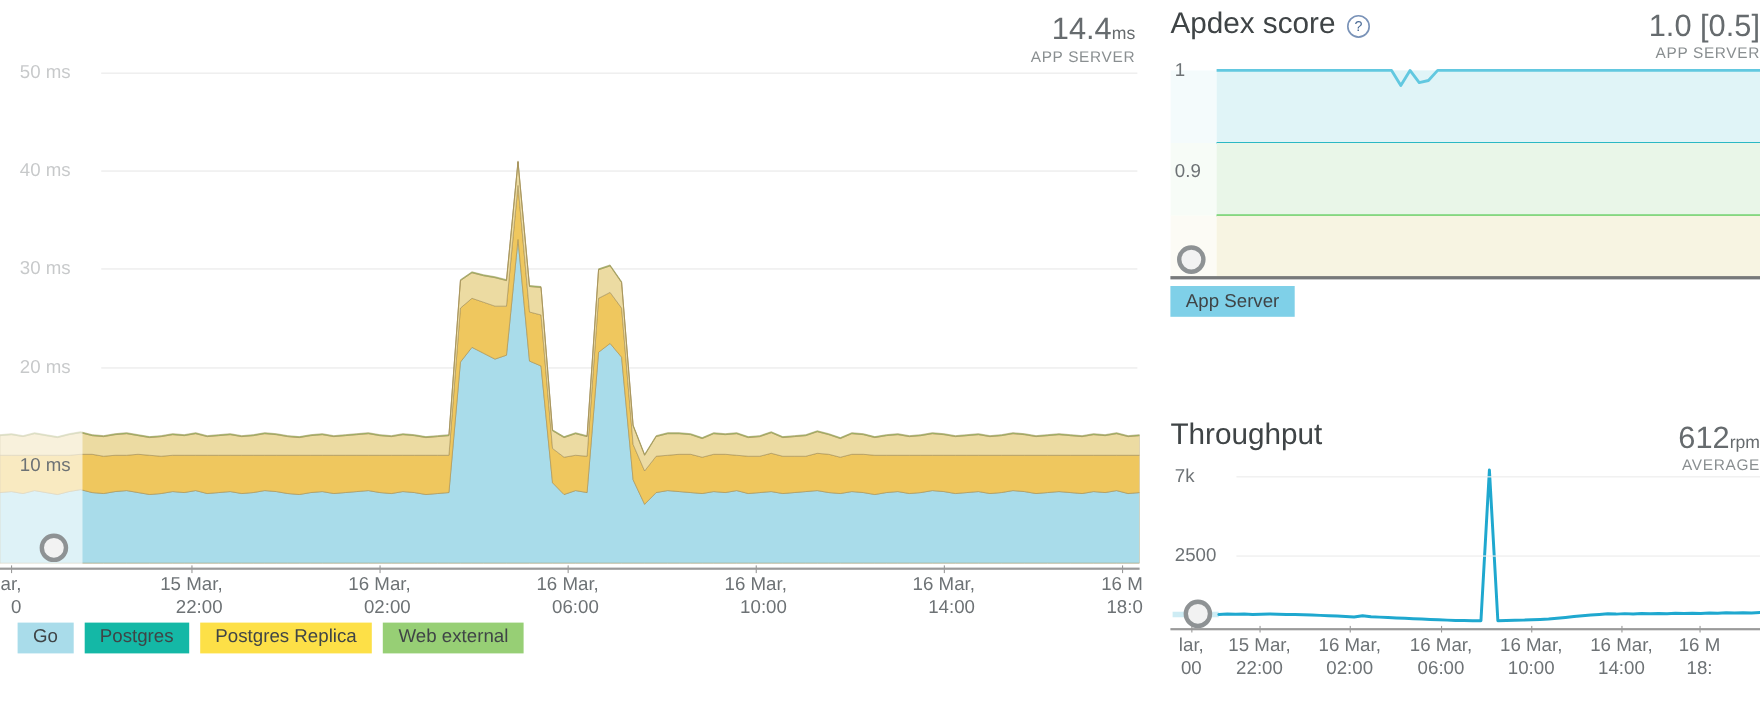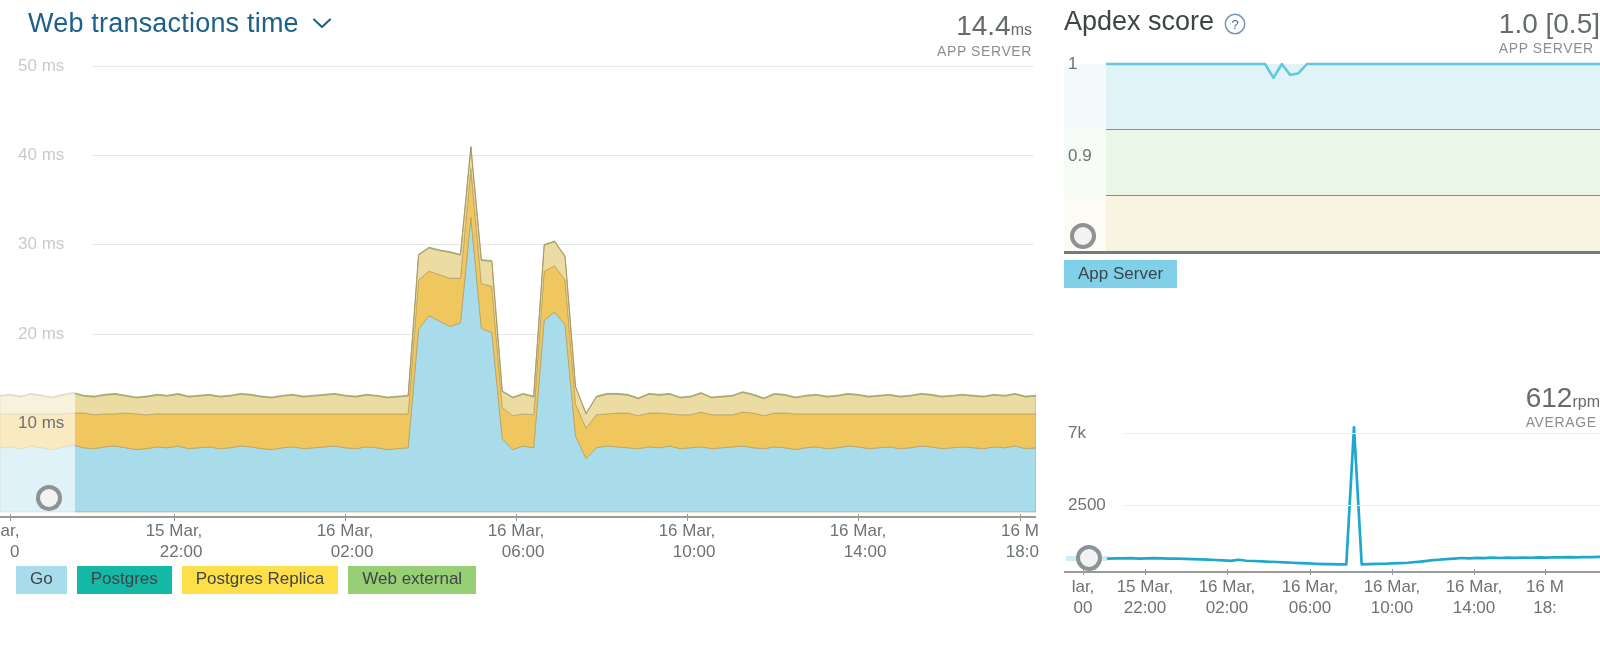--- a/index.html
+++ b/index.html
@@ -64,21 +64,21 @@
     font-size: 17px; color: #3f4446; padding: 4px 14px 5px; line-height: 1.1;
     white-space: nowrap;
   }
 
   
   #right-panel { position: absolute; left: 1056px; top: 0; width: 544px; height: 567px; }
 
   .r-head { position: relative; height: 46px; }
   .r-title { position: absolute; left: 8px; top: 6px; font-size: 27px; color: #3f4446; font-weight: 400; }
   .help-icon { position: absolute; top: 13px; width: 22px; height: 22px; }
-  .r-metric { position: absolute; right: 0px; top: 8px; text-align: left; }
+  .r-metric { position: absolute; right: 0px; top: 8px; text-align: right; }
   .r-metric .big { font-size: 28px; color: #666b6e; }
   .r-metric .unit { font-size: 16px; color: #666b6e; }
   .r-metric .sub { font-size: 14px; color: #8a8f91; letter-spacing: .6px; }
 
   
   #apdex-plot { position: absolute; left: 8px; top: 52px; width: 536px; height: 200px; }
   .ry-label { position: absolute; font-size: 17px; color: #6d7275; left: 4px; transform: translateY(-50%); }
   #apdex-axis { position: absolute; left: 8px; top: 251px; width: 536px; height: 3px; background: #77797a; }
   #apdex-chip-row { position: absolute; left: 8px; top: 265px; }
 
@@ -93,28 +93,20 @@
   }
   .rgrid { position: absolute; left: 60px; right: 0; height: 1px; background: #ececec; }
 </style>
 </head>
 <body>
 
 <div id="root">
 
   <div id="left-panel">
 
-    <div id="wt-title-row">
-      <span id="wt-title">Web transactions time</span>
-      <span>
-        <svg class="chevron-down" viewBox="0 0 18 11">
-            <path d="M1 1.5 L9 9 L17 1.5" fill="none" stroke="#1c6189" stroke-width="2.1" stroke-linecap="round" stroke-linejoin="round"></path>
-          </svg>
-      </span>
-    </div>
 
     <div id="wt-metric">
       <div><span class="big">14.4</span><span class="unit">ms</span></div>
       <div class="sub">APP SERVER</div>
     </div>
 
     <div id="wt-plot">
 
       <div class="gridline" style="top:10px"></div>
       <div class="gridline" style="top:99px"></div>
@@ -223,20 +215,21 @@
         </svg>
     </div>
     <div class="scrub-handle" style="left:14px; top:223px;"></div>
     <div id="apdex-axis"></div>
 
     <div id="apdex-chip-row">
       <span class="chip" id="apdex-chip" style="background: rgb(127, 208, 232);">App Server</span>
     </div>
 
     <div id="tp-head">
+      <span class="r-title">Throughput</span>
       <div class="r-metric">
         <div><span class="big">612</span><span class="unit">rpm</span></div>
         <div class="sub">AVERAGE</div>
       </div>
     </div>
 
     <div id="tp-plot">
       <div class="rgrid" style="top:11px"></div>
       <div class="rgrid" style="top:83px"></div>
       <div class="ry-label" style="top:11px; z-index:4">7k</div>

